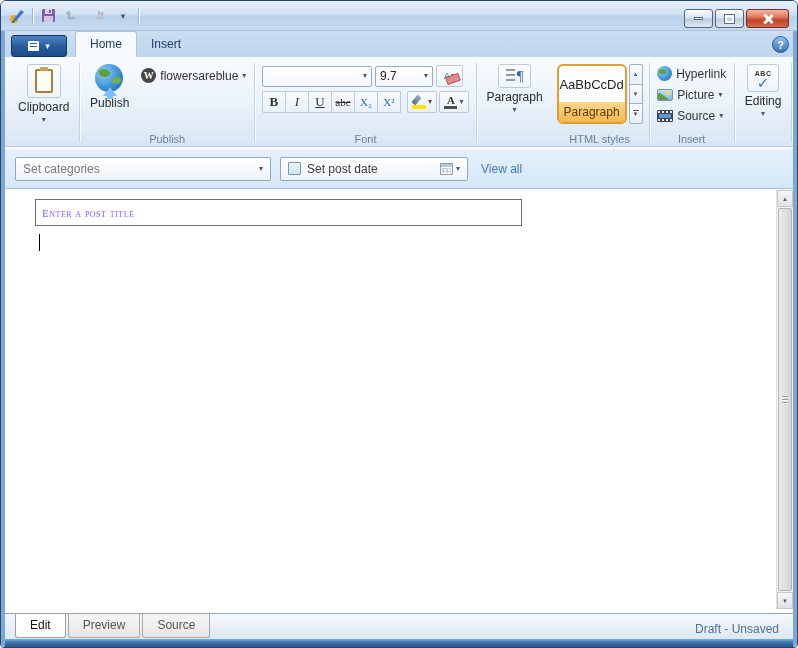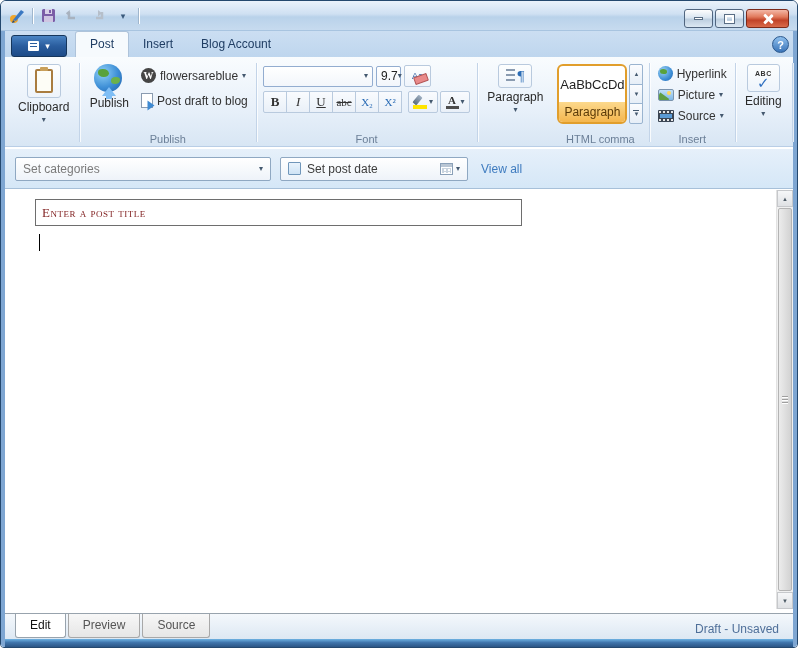--- a/index.html
+++ b/index.html
@@ -95,21 +95,21 @@
   .icon-page::after { content:""; position:absolute; right:-4px; bottom:-2px; width:0; height:0;
     border-left:5px solid transparent; border-right:5px solid transparent; border-bottom:7px solid #3f8ad2;
     transform:rotate(90deg); }
 
   
   .fontgrid { display:flex; flex-direction:column; gap:4px; padding:3px 2px; }
   .fontrow1 { display:flex; gap:3px; align-items:center; }
   .combo { height:21px; border:1px solid #93add0; border-radius:2px;
     background:linear-gradient(#fff,#f2f6fb); display:flex; align-items:center; padding:0 4px; }
   .combo .cval { flex:1; color:#222; }
-  .combo-name { width:110px; } .combo-size { width:25px; }
+  .combo-name { width:110px; } .combo-size { width:58px; }
   .btn-clearfmt { width:27px; height:22px; border:1px solid #b9cade; border-radius:2px;
     background:linear-gradient(#fdfefe,#eef4fb); position:relative;
     font-size:9px; color:#2b5b9e; display:flex; align-items:center; justify-content:center; }
   .btn-clearfmt::after { content:""; position:absolute; right:2px; bottom:3px; width:12px; height:6px;
     background:#e98a8a; border:1px solid #b35656; transform:rotate(-20deg); border-radius:1px; }
   .fontrow2 { display:flex; align-items:center; }
   .fbtn { width:24px; height:22px; border:1px solid #b9cade; margin-left:-1px;
     background:linear-gradient(#f9fbfe,#e9f0f8); display:flex; align-items:center; justify-content:center;
     font-family:"Liberation Serif",serif; font-size:13px; color:#333; }
   .fbtn.first { margin-left:0; border-radius:2px 0 0 2px; }
@@ -192,21 +192,21 @@
   .icon-calendar::after { content:""; position:absolute; left:1px; right:1px; top:4px; bottom:1px;
     background:repeating-linear-gradient(90deg,#c9d4df 0 2px,transparent 2px 4px),
                repeating-linear-gradient(#c9d4df 0 1px,transparent 1px 3px); }
   .viewall { color:#3e7bbf; margin-left:4px; white-space:nowrap; }
 
   
   .editor { position:absolute; left:0; right:0; top:159px; bottom:38px; background:#fff; }
   .title-box { position:absolute; left:30px; top:9px; width:487px; height:27px;
     border:1px solid #6e6e6e; display:flex; align-items:center; padding:0 6px; }
   .title-text { font-family:"Liberation Serif","DejaVu Serif",serif; font-variant:small-caps;
-    font-size:13px; color:#7f1d1d; letter-spacing:.5px; }
+    font-size:11px; color:#8b5cf6; letter-spacing:.5px; }
   .cursor { position:absolute; left:34px; top:44px; width:1px; height:17px; background:#000; }
   .scrollbar { position:absolute; right:0; top:0; bottom:0; width:17px; background:#f0f0f0;
     border-left:1px solid #e2e2e2; display:flex; flex-direction:column; }
   .sb-btn { height:17px; background:linear-gradient(#f6f7f8,#dfe1e4); border:1px solid #c6c8cb;
     display:flex; align-items:center; justify-content:center; font-size:6px; color:#4d5b66; }
   .sb-thumb { flex:1; margin:1px 1px; background:linear-gradient(90deg,#ececec,#d2d2d2);
     border:1px solid #b4b4b4; border-radius:2px; position:relative; }
   .sb-grip { position:absolute; left:3px; right:3px; top:50%; margin-top:-4px; height:8px;
     background:repeating-linear-gradient(#9f9f9f 0 1px,#fff 1px 2px,transparent 2px 3px); }
 
@@ -272,23 +272,22 @@
     </div>
   </div>
 
   <div class="bodyarea">
 
     <div class="tabrow">
       <div class="appmenu">
         <span class="appmenu-doc"></span>
         <span class="appmenu-caret">▾</span>
       </div>
-      <div class="rtab active">Post</div>
+      <div class="rtab active">Home</div>
       <div class="rtab">Insert</div>
-      <div class="rtab">Blog Account</div>
       <div class="help-btn">
           <span>?</span>
         </div>
     </div>
 
     <div class="ribbon">
 
       <div class="rgroup">
         <div class="bigbtn">
           <span class="iconbox">
@@ -309,24 +308,20 @@
             <span class="upstem"></span>
               <span class="uparrow"></span>
           </span>
           <span class="blabel">Publish</span>
         </div>
         <div style="display:flex; flex-direction:column; justify-content:flex-start; gap:6px; padding-top:4px;">
           <div class="smallrow">
             <span class="icon-wp">W</span>
             <span>flowersareblue</span>
             <span class="caret">▾</span>
-          </div>
-          <div class="smallrow">
-            <span class="icon-page"></span>
-            <span>Post draft to blog</span>
           </div>
         </div>
         <div class="rgroup-label">Publish</div>
       </div>
       <div class="rgroup-sep"></div>
 
       <div class="rgroup">
         <div class="fontgrid">
           <div class="fontrow1">
             <div class="combo combo-name">
@@ -392,21 +387,21 @@
                 <span>▲</span>
               </span>
             <span class="spin">
                 <span>▼</span>
               </span>
             <span class="spin last">
                 <span class="morebar">▼</span>
               </span>
           </div>
         </div>
-        <div class="rgroup-label">HTML comma</div>
+        <div class="rgroup-label">HTML styles</div>
       </div>
       <div class="rgroup-sep"></div>
 
       <div class="rgroup">
         <div style="display:flex; flex-direction:column; gap:3px; padding-top:2px;">
           <div class="smallrow">
             <span class="icon-globe-sm"></span>
             <span>Hyperlink</span>
           </div>
           <div class="smallrow">

